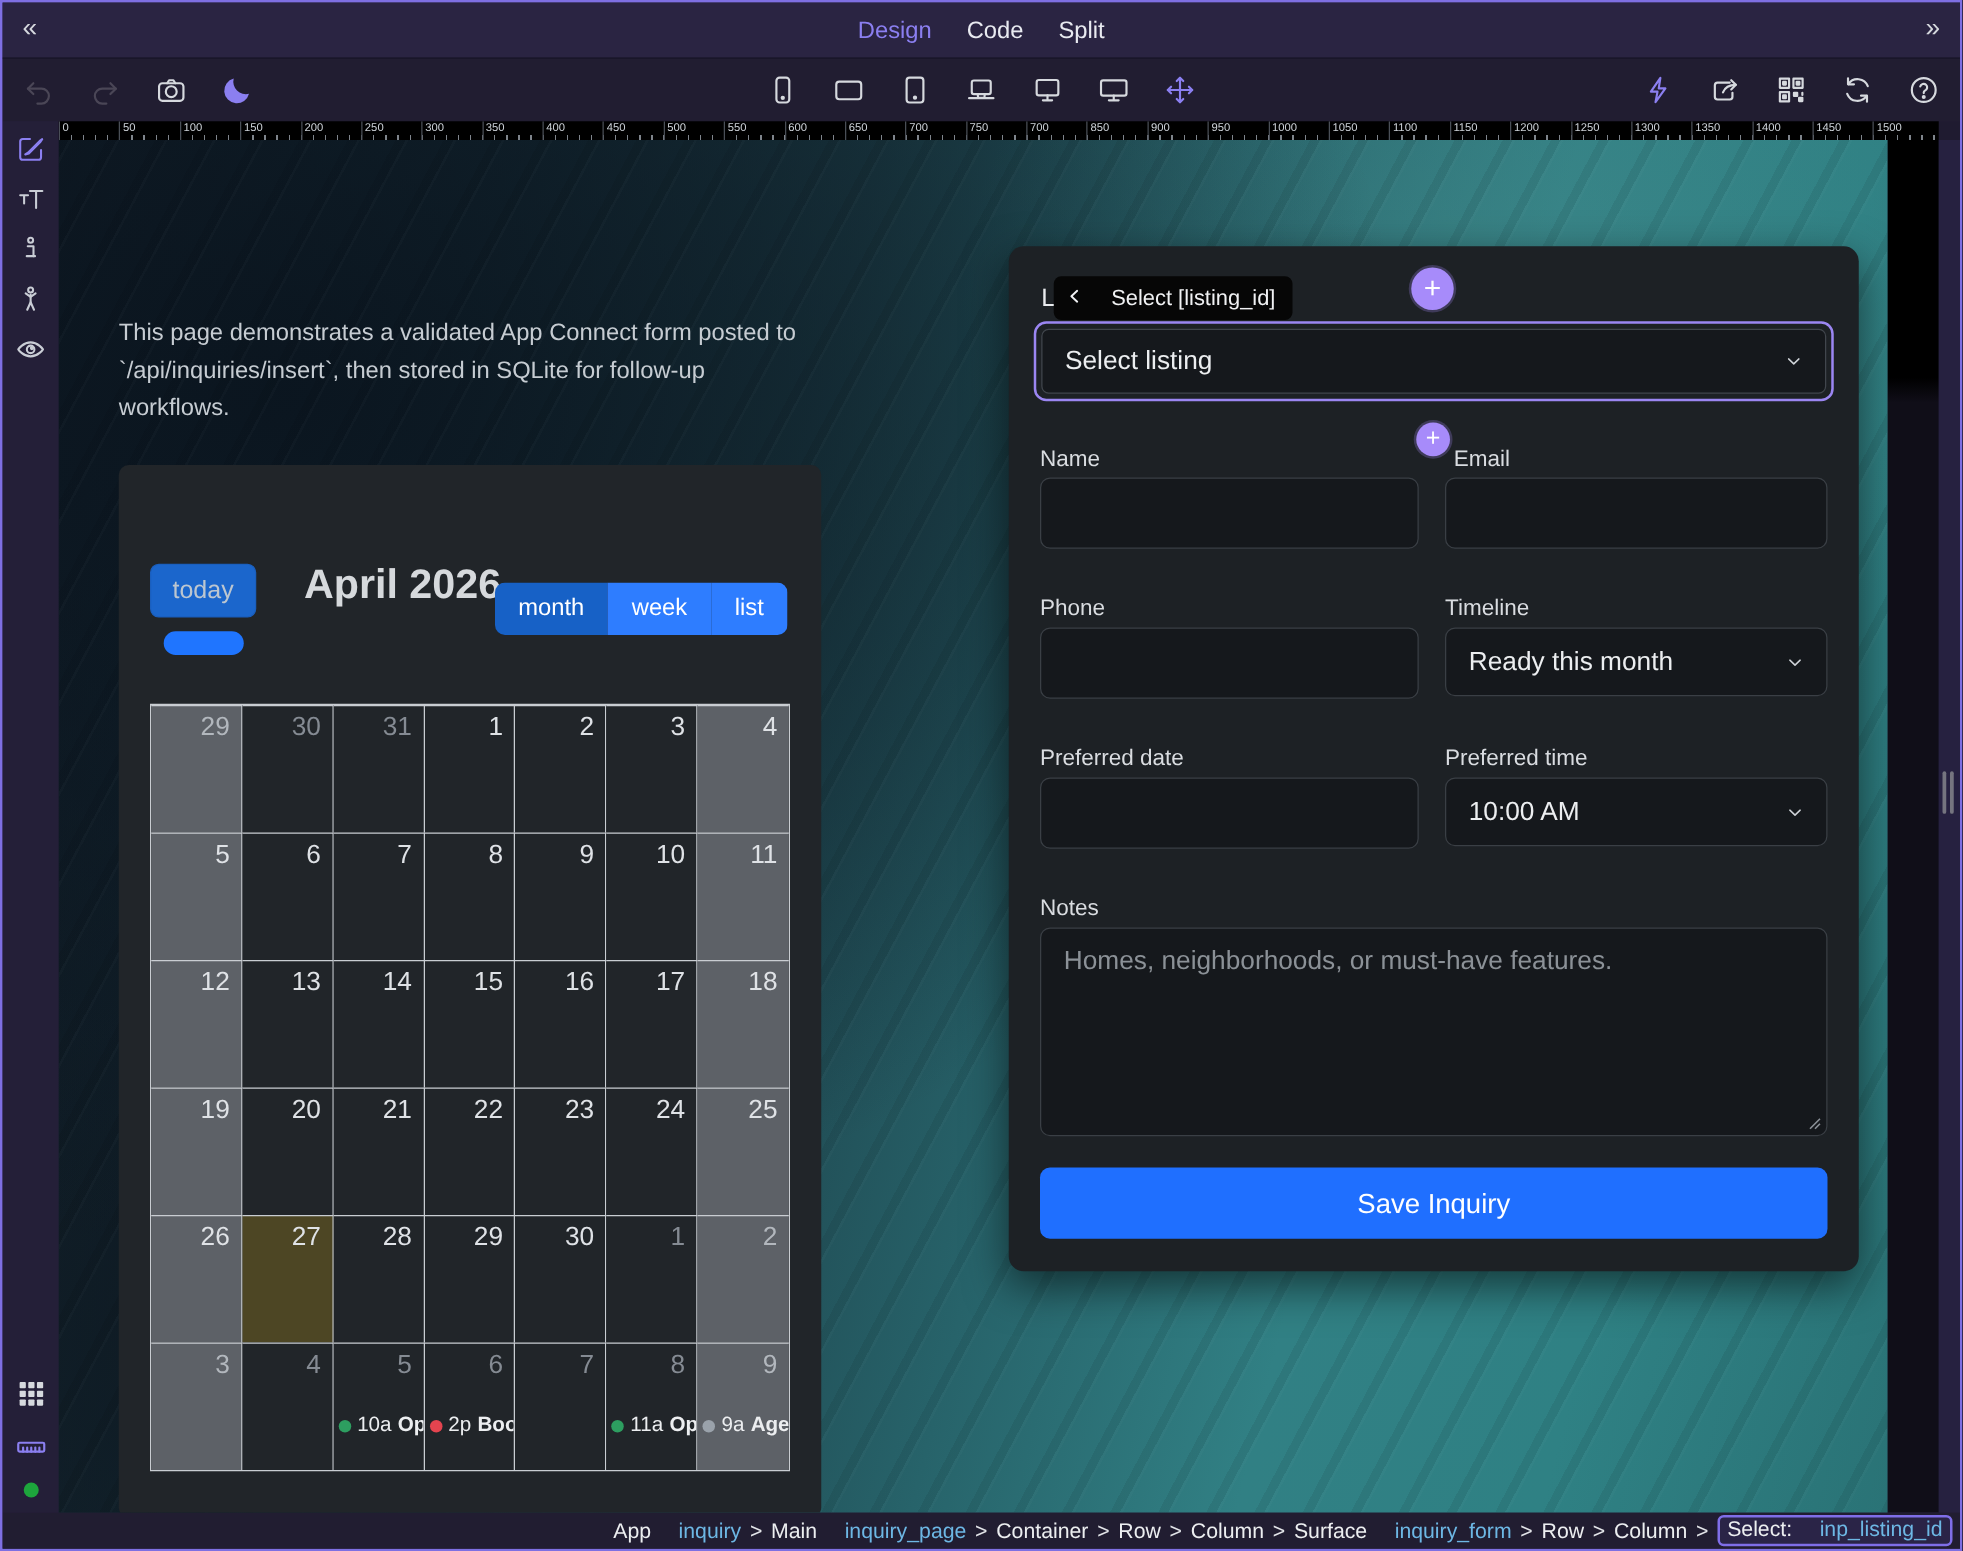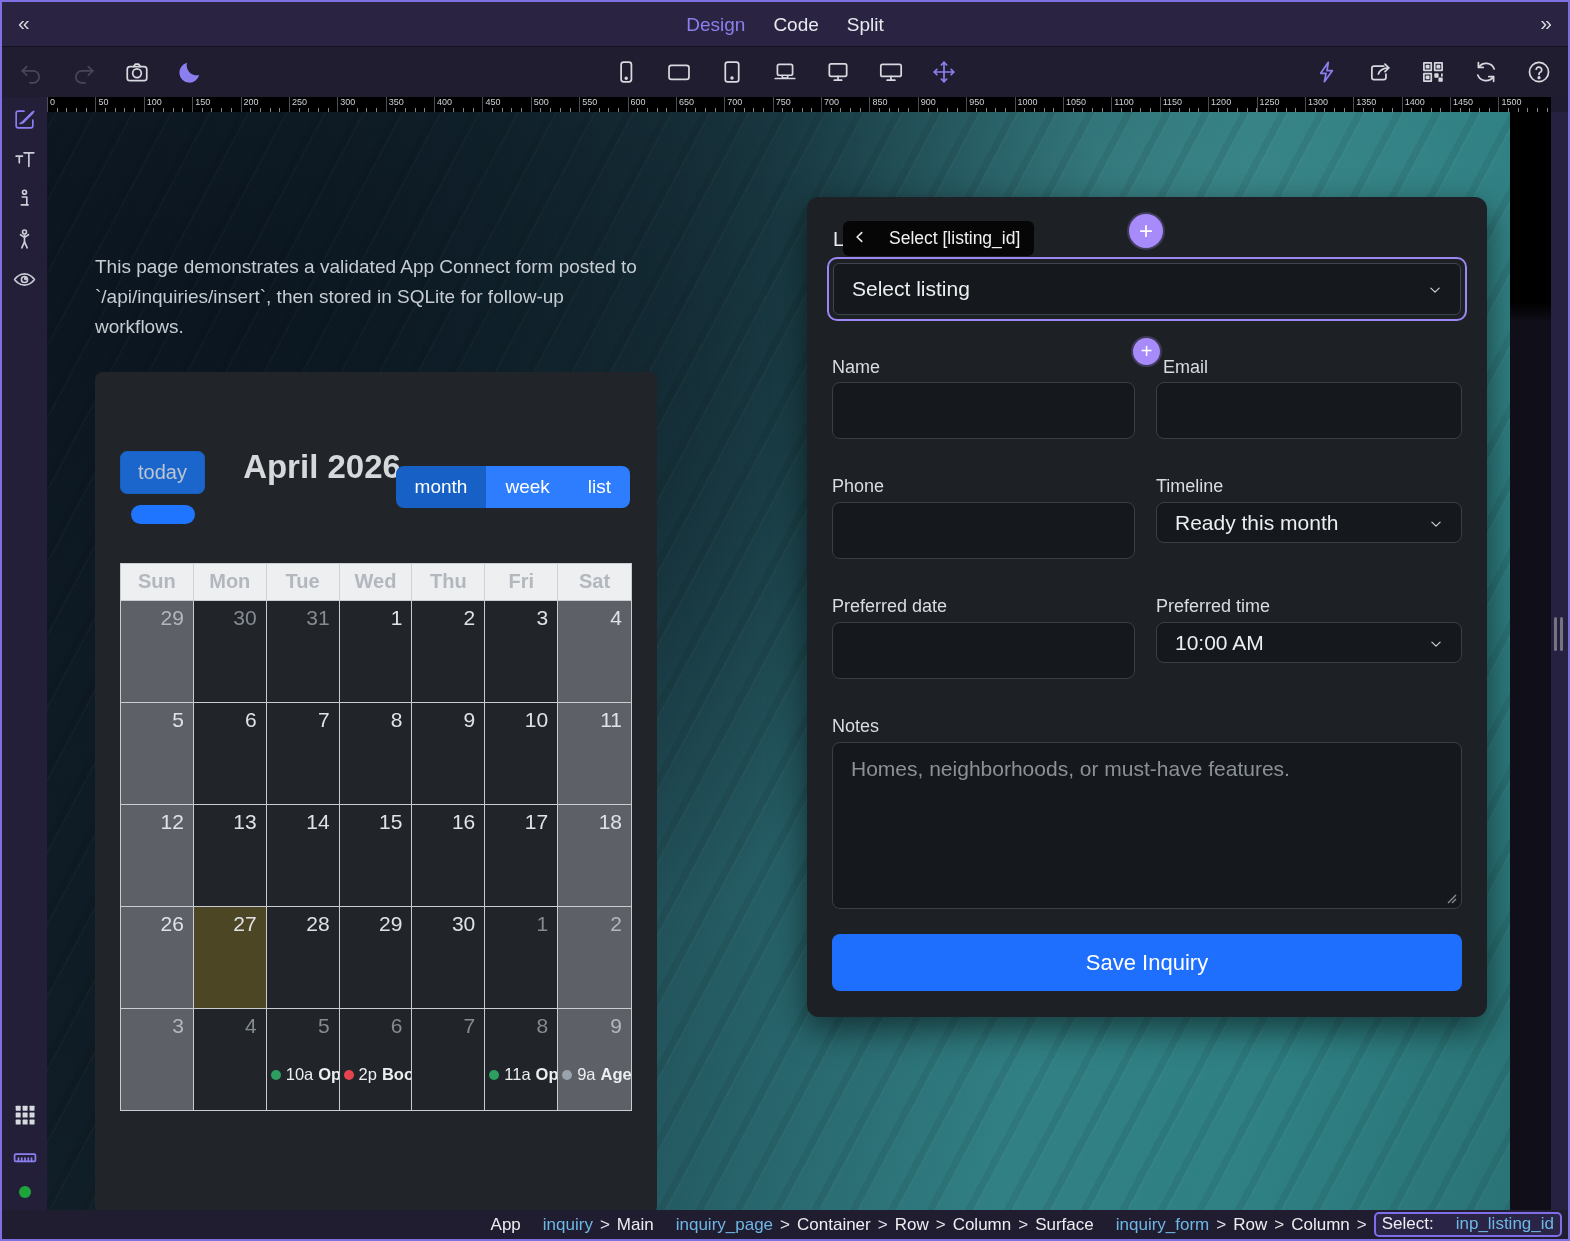--- a/index.html
+++ b/index.html
@@ -100,21 +100,21 @@
   .add-circle { position:absolute; border-radius:50%; background:#a78bfa; color:#fff; display:flex; align-items:center; justify-content:center; cursor:pointer; z-index:4; box-shadow:0 0 0 2px rgba(167,139,250,.25); }
   .add-1 { left:322px; top:17px; width:34px; height:34px; font-size:24px; }
   .add-2 { left:326px; top:141px; width:27px; height:27px; font-size:20px; }
 
   .select-outline { position:absolute; left:20px; top:60px; width:640px; height:64px; border:2px solid #9b86f2; border-radius:10px; padding:4px; z-index:2; }
   .ui-select { width:100%; height:100%; background:#15181c; border:1px solid #41464d; border-radius:6px; display:flex; align-items:center; padding:0 18px; font-size:21px; color:#eceef0; cursor:pointer; position:relative; }
   .ui-select .chev { position:absolute; right:16px; top:50%; transform:translateY(-50%); width:18px; height:18px; color:#cfd3d8; }
 
   .f-label { position:absolute; font-size:18px; color:#d9dce0; }
   .f-input { position:absolute; height:57px; background:#15181c; border:1px solid #3a3f45; border-radius:8px; color:#eceef0; font-size:20px; padding:0 16px; font-family:"Liberation Sans", sans-serif; }
-  .f-select { position:absolute; height:41px; background:#15181c; border:1px solid #3a3f45; border-radius:8px; display:flex; align-items:center; padding:0 18px; font-size:21px; color:#eceef0; cursor:pointer; }
+  .f-select { position:absolute; height:55px; background:#15181c; border:1px solid #3a3f45; border-radius:8px; display:flex; align-items:center; padding:0 18px; font-size:21px; color:#eceef0; cursor:pointer; }
   .f-select .chev { position:absolute; right:16px; top:50%; transform:translateY(-50%); width:18px; height:18px; color:#cfd3d8; }
   .col-l { left:25px; width:303px; } .col-r { left:349px; width:306px; }
   .notes-area { position:absolute; left:25px; top:545px; width:630px; height:167px; background:#15181c; border:1px solid #3a3f45; border-radius:8px; resize:none; color:#eceef0; font-size:21px; padding:14px 18px; font-family:"Liberation Sans", sans-serif; }
   .notes-area::placeholder { color:#8b9197; }
   .resize-handle { position:absolute; left:636px; top:693px; width:14px; height:14px; color:#8a9097; }
   .save-btn { position:absolute; left:25px; top:737px; width:630px; height:57px; background:#1f6fff; border:none; border-radius:8px; color:#fff; font-size:22px; font-family:"Liberation Sans", sans-serif; cursor:pointer; }
 
   
   .crumbbar { height:29px; background:#211d31; flex:0 0 auto; display:flex; align-items:center; justify-content:flex-end; padding:0 6px; font-size:17px; color:#eceef0; white-space:nowrap; overflow:hidden; }
   .crumbbar .sep { margin:0 7px; color:#e3e5e9; }
@@ -401,29 +401,20 @@
                 <div class="pill-blue"></div>
               </div>
               <div class="cal-month-title">April 2026</div>
               <div class="view-group" id="view-group">
                   <div class="view-btn active">month</div>
                   <div class="view-btn">week</div>
                   <div class="view-btn">list</div>
                 </div>
             </div>
             <div class="cal-grid">
-              <div class="cal-head" id="cal-head">
-                  <div>Sun</div>
-                  <div>Mon</div>
-                  <div>Tue</div>
-                  <div>Wed</div>
-                  <div>Thu</div>
-                  <div>Fri</div>
-                  <div>Sat</div>
-                </div>
               <div id="cal-body">
                   <div class="cal-week">
                     <div class="cal-cell weekend other">
                       <div class="day-num">29</div>
                     </div>
                     <div class="cal-cell other">
                       <div class="day-num">30</div>
                     </div>
                     <div class="cal-cell other">
                       <div class="day-num">31</div>
@@ -478,20 +469,43 @@
                       <div class="day-num">15</div>
                     </div>
                     <div class="cal-cell">
                       <div class="day-num">16</div>
                     </div>
                     <div class="cal-cell">
                       <div class="day-num">17</div>
                     </div>
                     <div class="cal-cell weekend">
                       <div class="day-num">18</div>
+                    </div>
+                  </div>
+                  <div class="cal-week">
+                    <div class="cal-cell weekend">
+                      <div class="day-num">19</div>
+                    </div>
+                    <div class="cal-cell">
+                      <div class="day-num">20</div>
+                    </div>
+                    <div class="cal-cell">
+                      <div class="day-num">21</div>
+                    </div>
+                    <div class="cal-cell">
+                      <div class="day-num">22</div>
+                    </div>
+                    <div class="cal-cell">
+                      <div class="day-num">23</div>
+                    </div>
+                    <div class="cal-cell">
+                      <div class="day-num">24</div>
+                    </div>
+                    <div class="cal-cell weekend">
+                      <div class="day-num">25</div>
                     </div>
                   </div>
                   <div class="cal-week">
                     <div class="cal-cell weekend">
                       <div class="day-num">26</div>
                     </div>
                     <div class="cal-cell today">
                       <div class="day-num">27</div>
                     </div>
                     <div class="cal-cell">

